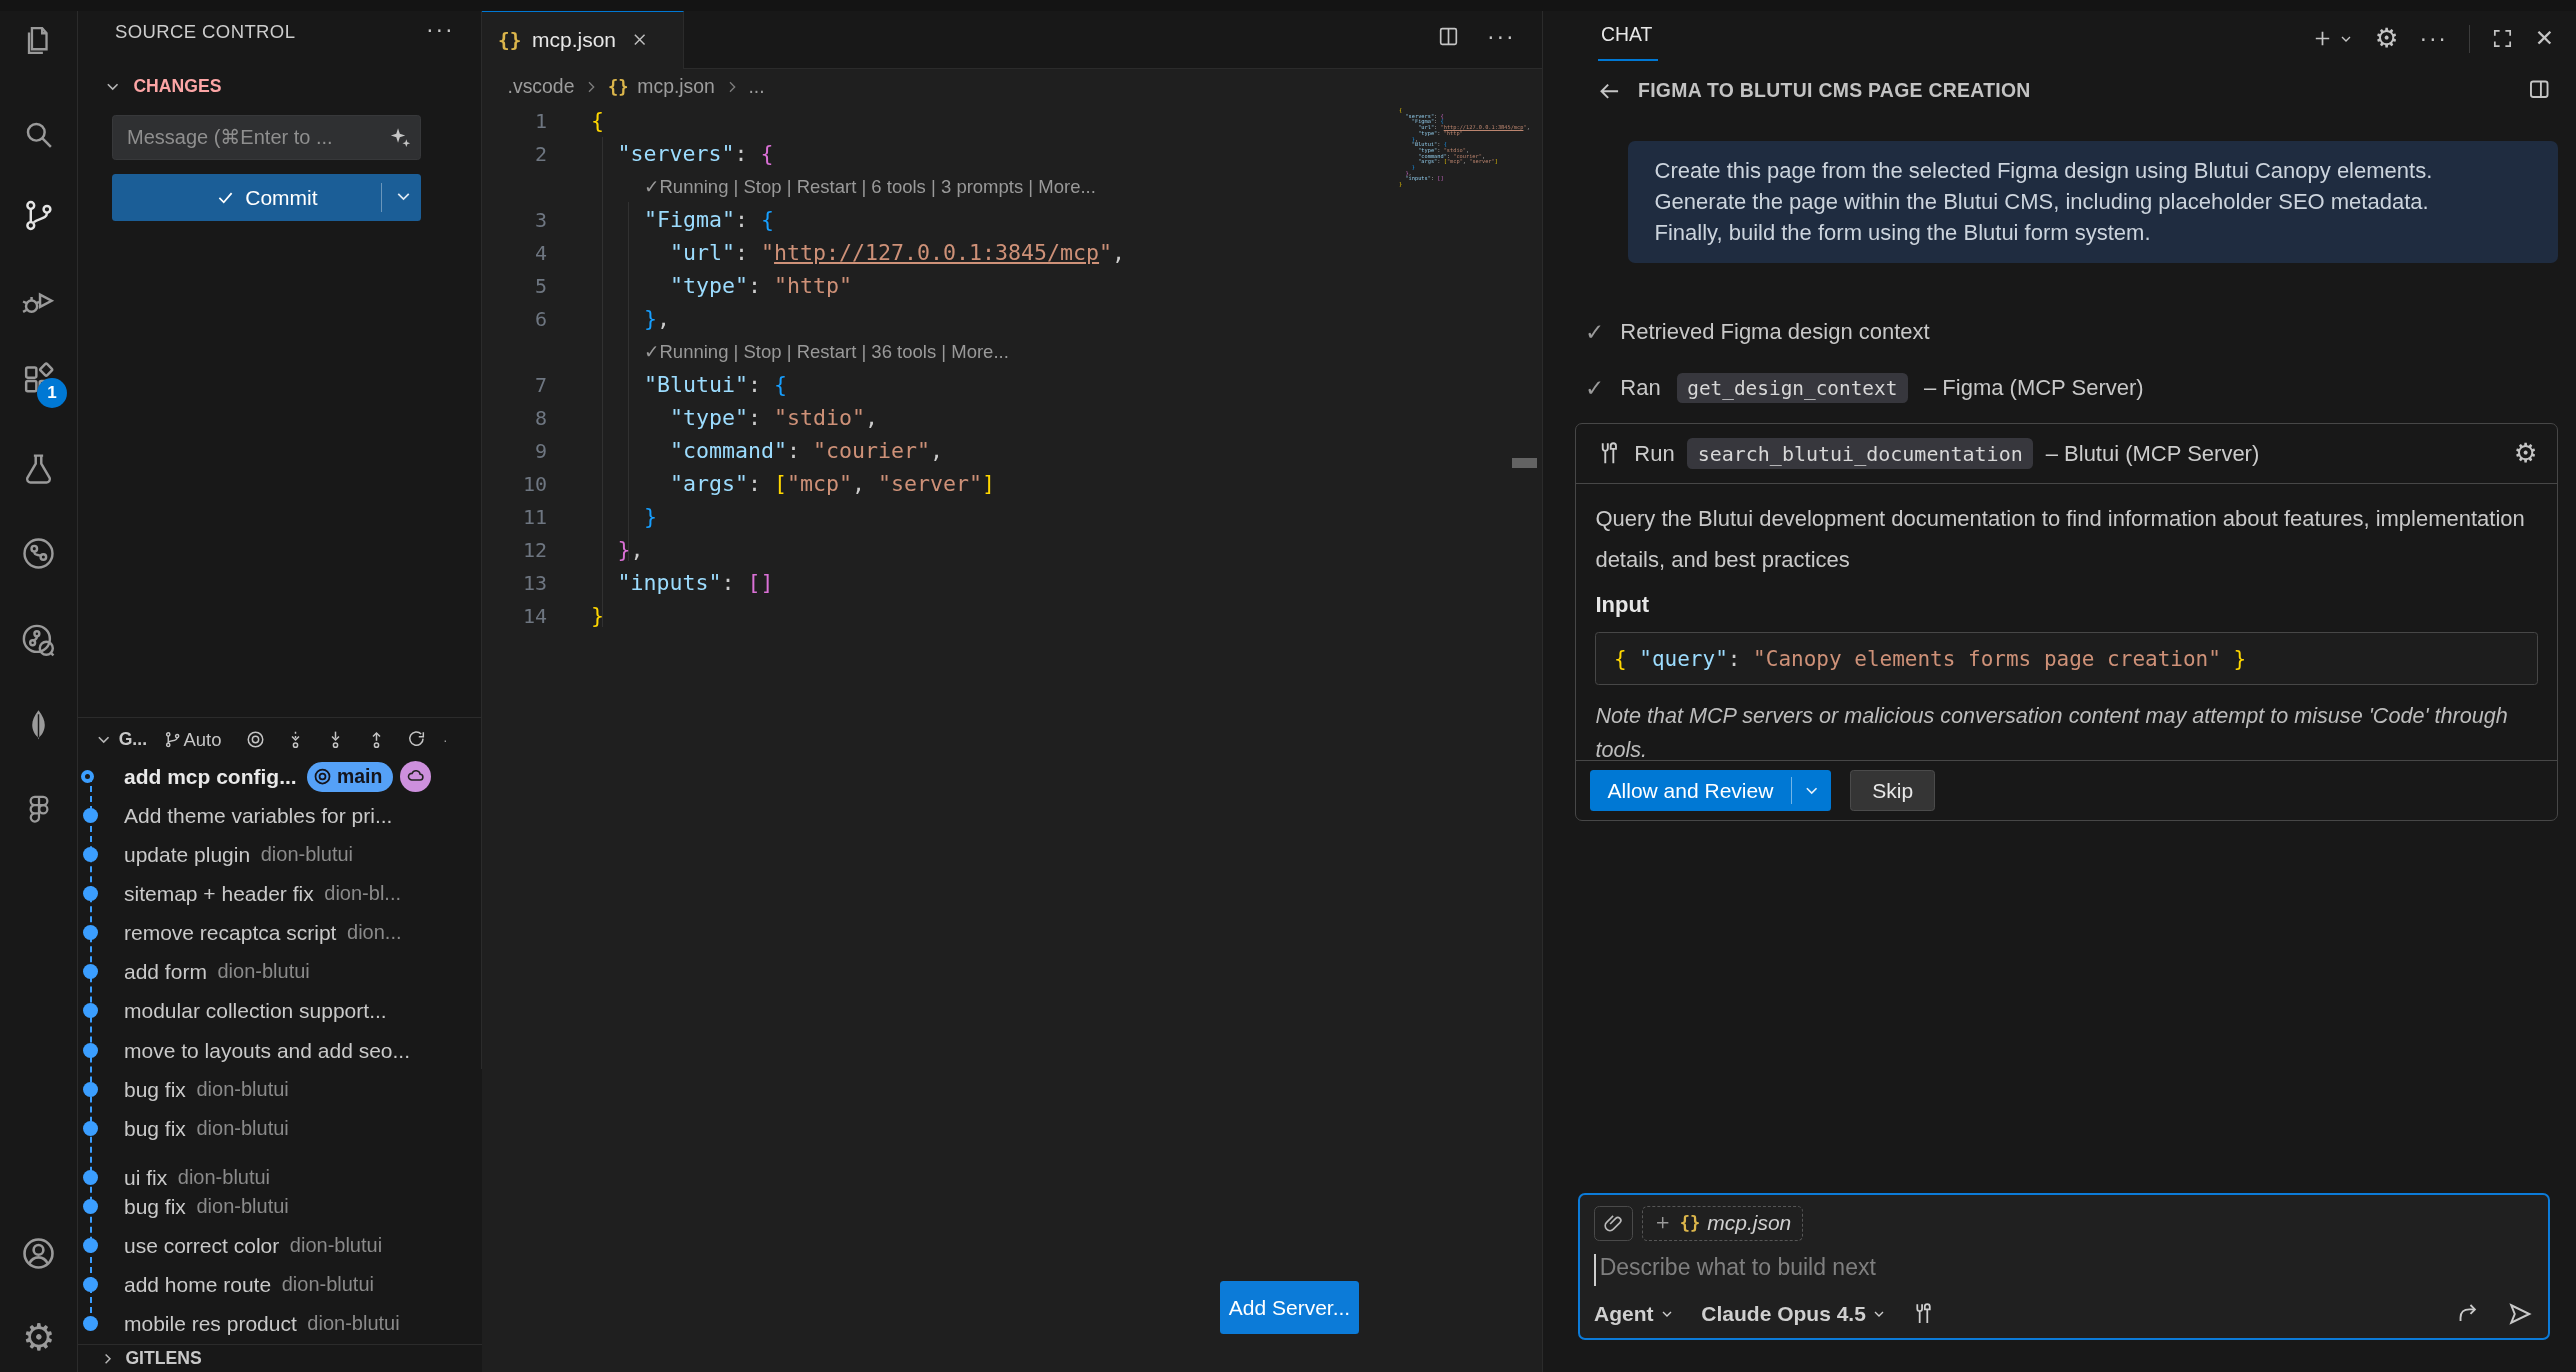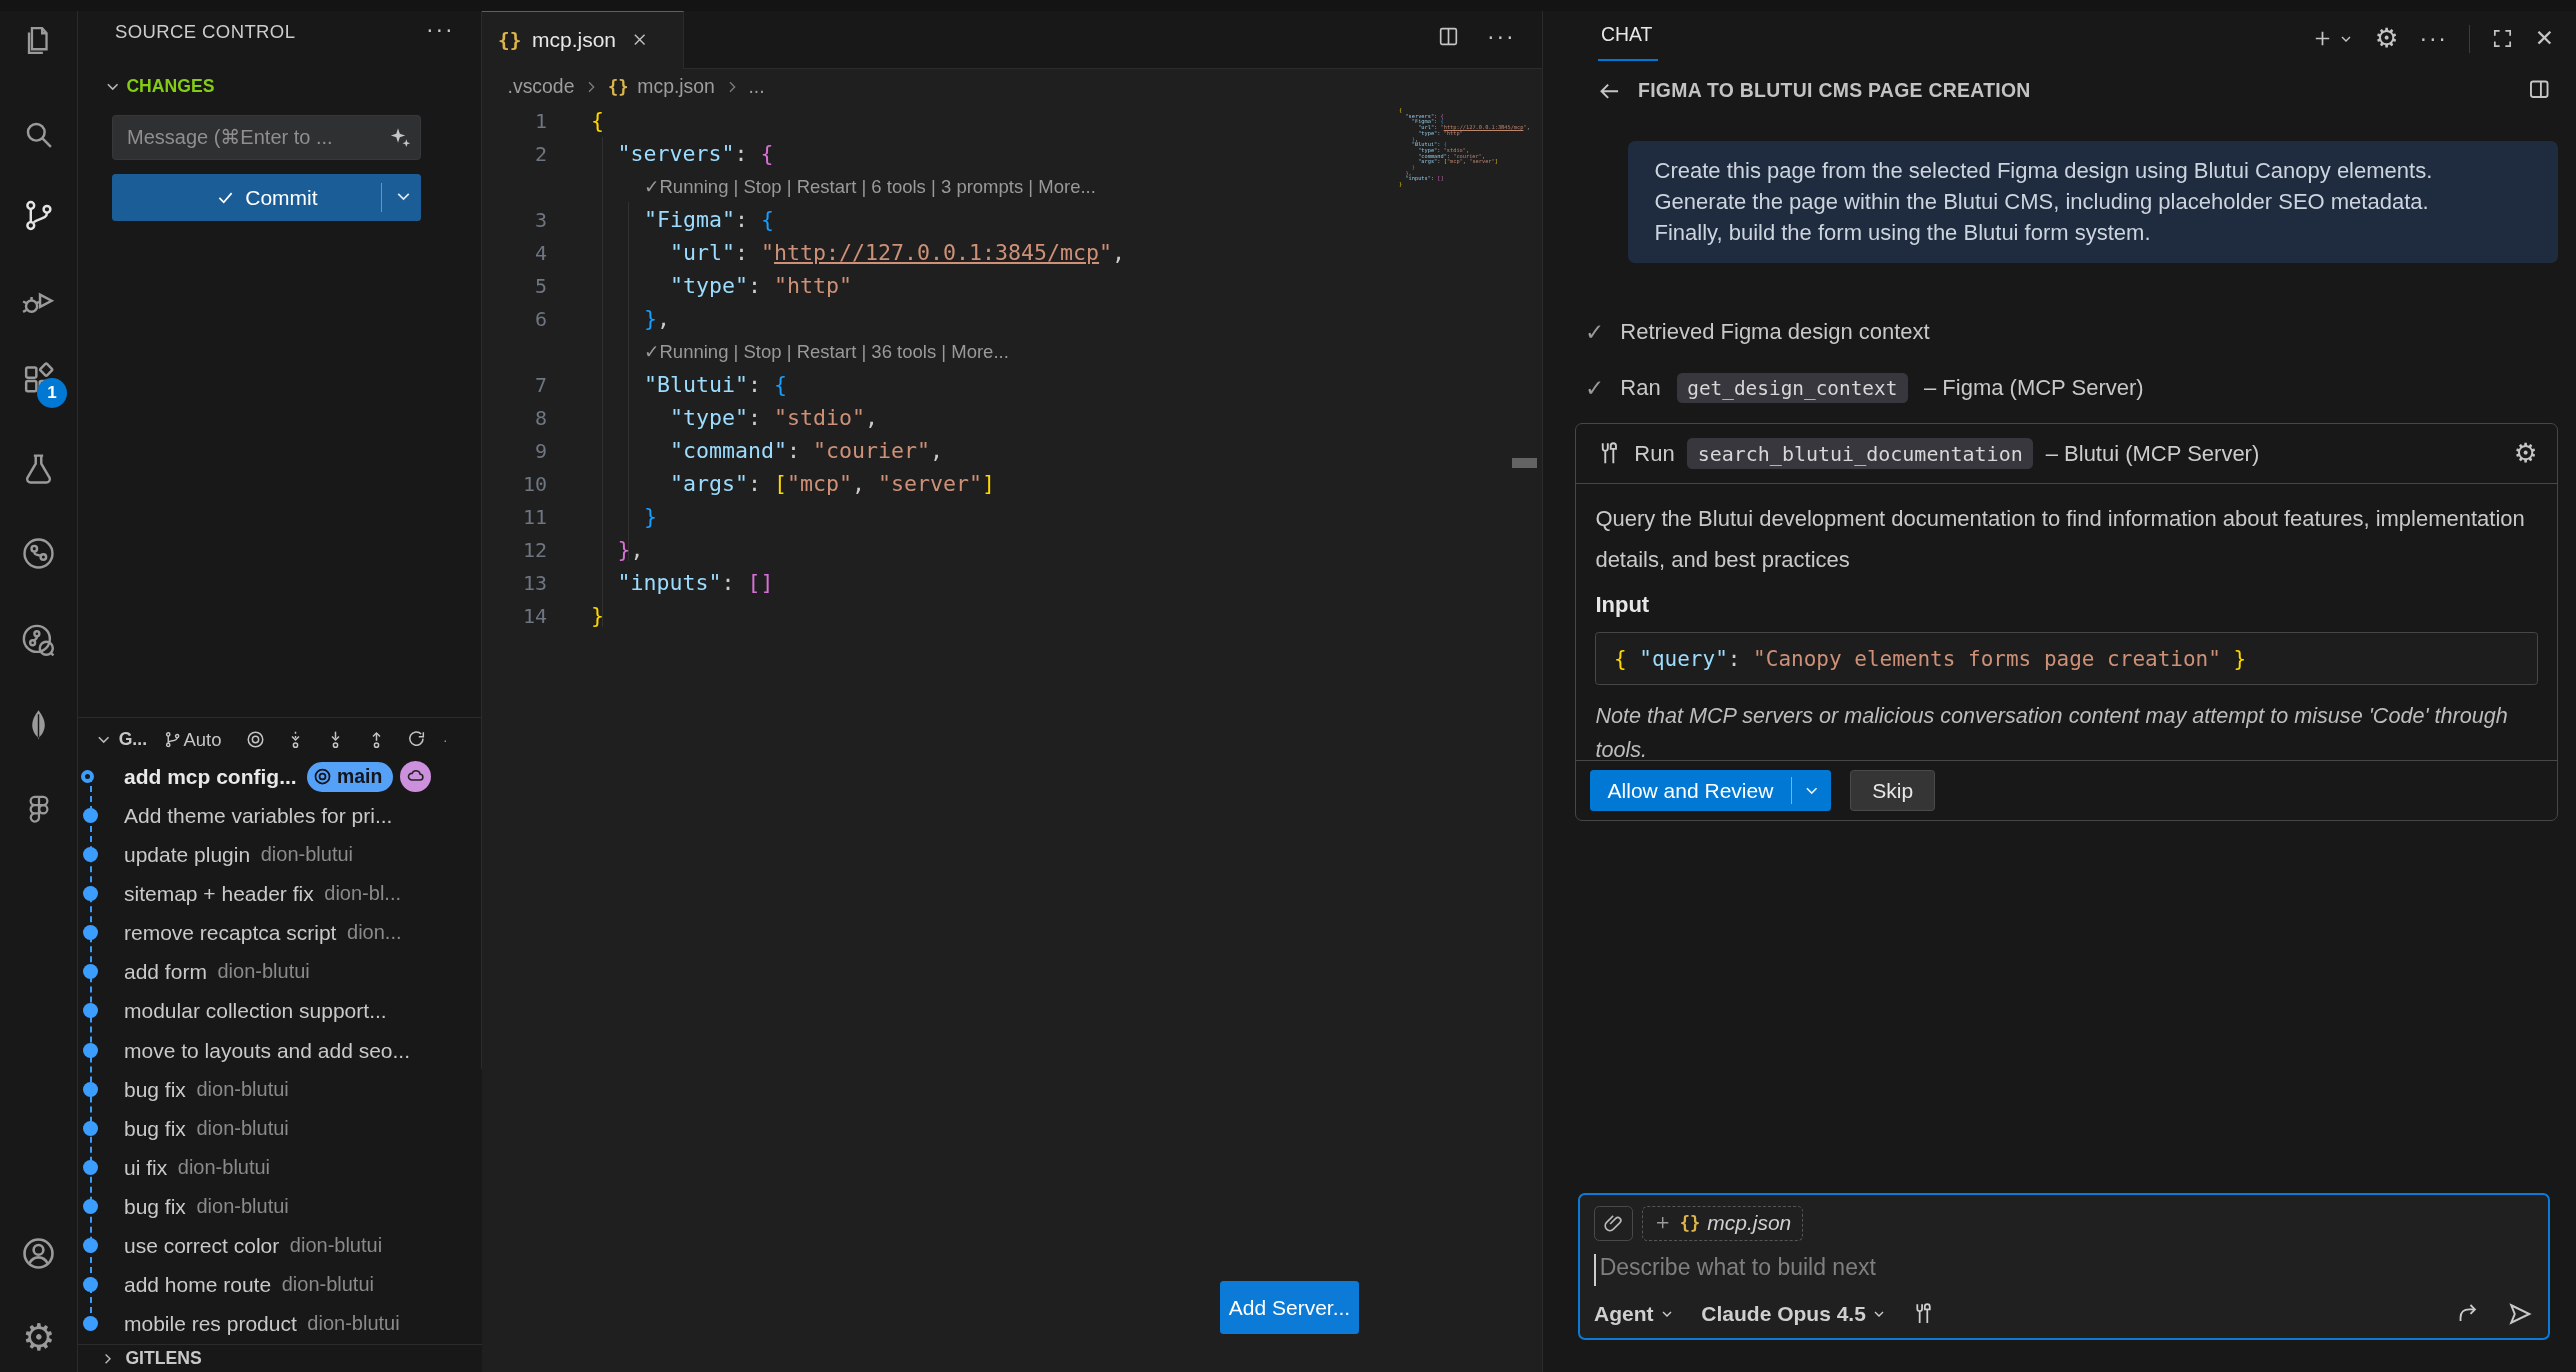--- a/index.html
+++ b/index.html
@@ -22,22 +22,22 @@
     display:flex; align-items:center; justify-content:center; }
   .ab-item.active { color:#e4e4e4; }
   .ab-badge { position:absolute; left:37px; width:30px; height:30px; border-radius:50%;
     background:#0078d4; color:#ffffff; font-size:17px; font-weight:bold;
     display:flex; align-items:center; justify-content:center; z-index:2; }
   .gear-glyph { font-size:37px; line-height:39px; }
 
   
   .sb-title { position:absolute; left:37px; top:21px; font-size:18.5px; letter-spacing:0.4px; color:#cccccc; }
   .sb-more { position:absolute; left:348px; top:16px; font-size:23px; letter-spacing:1.8px; color:#c5c5c5; }
-  .sec-hdr { position:absolute; display:flex; align-items:center; gap:4px;
-    font-size:17.6px; font-weight:bold; color:#84cc16; }
+  .sec-hdr { position:absolute; display:flex; align-items:center; gap:11px;
+    font-size:17.6px; font-weight:bold; color:#fca5a5; }
   .chev { color:#b6b6b6; }
   .msg-input { position:absolute; left:34px; top:115px; width:309px; height:45px;
     background:#2f3032; border:0.9px solid #37383a; border-radius:3.5px; color:#cccccc;
     font-size:20px; padding:0 46px 0 14px; font-family:"Liberation Sans",sans-serif; }
   .msg-input::placeholder { color:#8f8f8f; }
   .sparkle { position:absolute; left:309px; top:125px; color:#c5c5c5; }
   .commit-btn { position:absolute; left:34px; top:174px; width:309px; height:47px;
     background:#1b5e97; border-radius:3.5px; display:flex; align-items:center; justify-content:center;
     gap:8.8px; color:#ffffff; font-size:21px; }
   .commit-btn .btn-sep { position:absolute; right:39px; top:8.8px; width:0.9px; height:29px; background:rgba(255,255,255,.35); }
@@ -378,21 +378,21 @@
       <div class="commit-row" style="top: 313px;">
         <div class="c-dot"></div>
         <span class="c-msg">bug fix</span>
         <span class="c-author">dion-blutui</span>
       </div>
       <div class="commit-row" style="top: 352px;">
         <div class="c-dot"></div>
         <span class="c-msg">bug fix</span>
         <span class="c-author">dion-blutui</span>
       </div>
-      <div class="commit-row" style="top: 391px;">
+      <div class="commit-row" style="top: 401px;">
         <div class="c-dot"></div>
         <span class="c-msg">ui fix</span>
         <span class="c-author">dion-blutui</span>
       </div>
       <div class="commit-row" style="top: 430px;">
         <div class="c-dot"></div>
         <span class="c-msg">bug fix</span>
         <span class="c-author">dion-blutui</span>
       </div>
       <div class="commit-row" style="top: 469px;">

